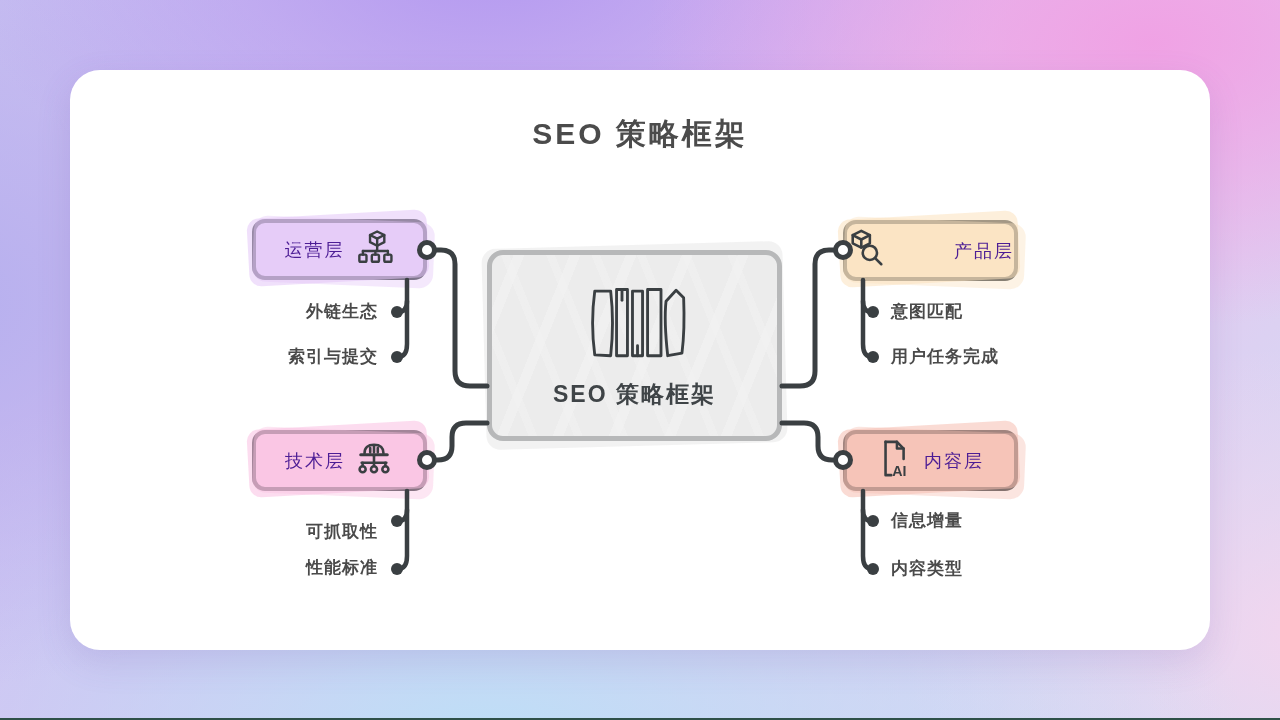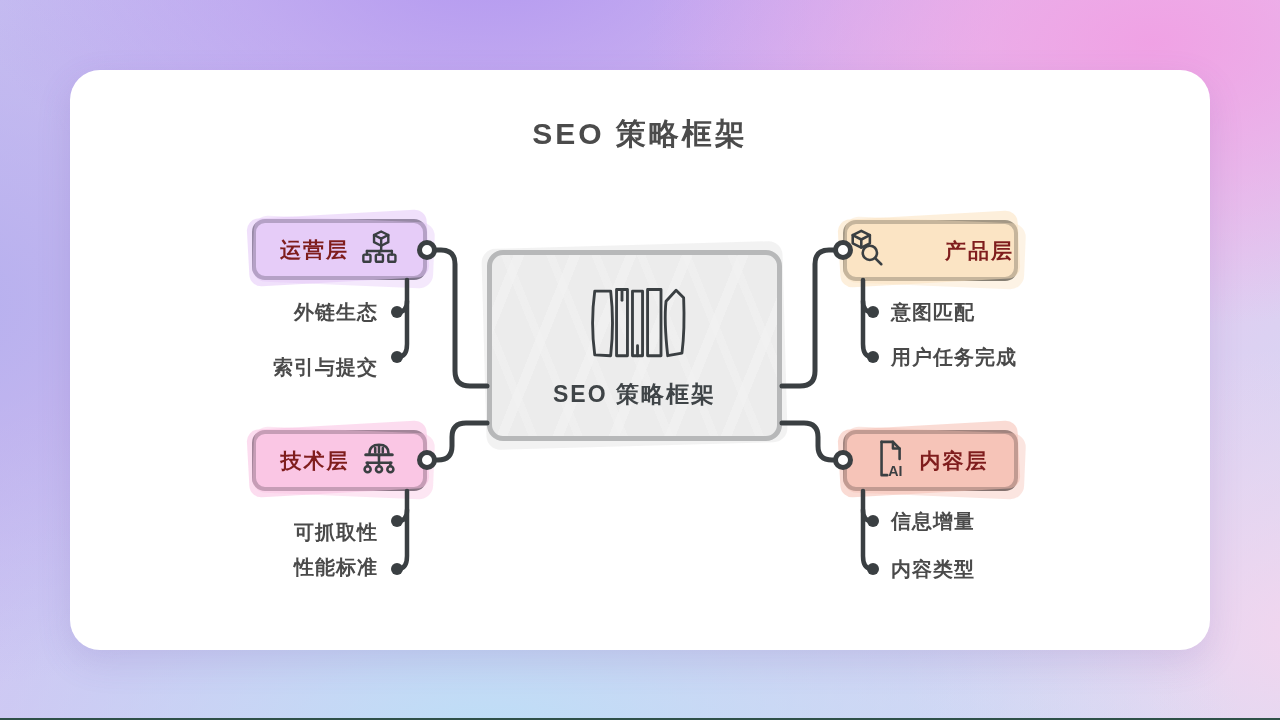--- a/index.html
+++ b/index.html
@@ -33,42 +33,42 @@
     gap:9px;background:var(--fill);
   }
   .branch::before{
     content:"";position:absolute;inset:-9px -5px -6px -8px;background:var(--hl);
     opacity:.55;border-radius:12px;transform:rotate(-3.2deg);z-index:-1;
   }
   .branch::after{
     content:"";position:absolute;inset:-4px -11px -9px -3px;background:var(--hl);
     opacity:.4;border-radius:14px;transform:rotate(2.4deg);z-index:-1;
   }
-  .branch .label{font-size:21px;font-weight:700;color:#7f1d1d;letter-spacing:2px;white-space:nowrap;}
+  .branch .label{font-size:18px;font-weight:400;color:#4c1d95;letter-spacing:2px;white-space:nowrap;}
   .n-op{left:252px;top:219px;--fill:#eedbfa;--hl:#e3c6f7;}
   .n-tech{left:252px;top:430px;--fill:#fcd7eb;--hl:#f9c0e1;}
   .n-prod{left:843px;top:220px;justify-content:space-between;--fill:#fdeed8;--hl:#fbe2bd;}
   .n-cont{left:843px;top:430px;--fill:#f9d4cd;--hl:#f6bdb1;}
   .center{
     left:487px;top:250px;width:295px;height:191px;
     border:5px solid #3a3f42;border-radius:16px;
     background-color:#e9e9e9;
     background-image:
       repeating-linear-gradient(112deg, rgba(255,255,255,0) 0 20px, rgba(255,255,255,.75) 20px 30px, rgba(255,255,255,0) 30px 52px),
       repeating-linear-gradient(68deg, rgba(255,255,255,0) 0 34px, rgba(255,255,255,.45) 34px 42px);
     flex-direction:column;gap:10px;
   }
   .center::before{
     content:"";position:absolute;inset:-10px -8px;background:#ececec;
     opacity:.7;border-radius:14px;transform:rotate(-1.6deg);z-index:-1;
   }
   .center .label{font-size:23px;font-weight:700;color:#3f4447;letter-spacing:2px;}
   .child{
     position:absolute;z-index:2;height:20px;line-height:20px;
-    font-size:20px;font-weight:700;color:#4a4a4a;letter-spacing:1px;white-space:nowrap;
+    font-size:17px;font-weight:700;color:#4a4a4a;letter-spacing:1px;white-space:nowrap;
   }
   .child.l{right:902px;text-align:right;}
   .child.r{left:891px;text-align:right;}
   .edge-line{position:absolute;left:0;right:0;bottom:0;height:2px;background:#2e5048;z-index:5;}
   svg .ink{stroke:#3a3f42;fill:none;stroke-linecap:round;stroke-linejoin:round;}
 </style>
 </head>
 <body>
 
 <div class="bg">
@@ -187,21 +187,21 @@
             <path d="M9,3 V38 H15"></path>
             <path d="M21,3 V10 H28"></path>
         </g>
         <text x="16" y="38.5" font-size="15" font-weight="700" fill="#3a3f42" font-family="Liberation Sans, DejaVu Sans, sans-serif">AI</text>
       </svg>
     </span>
     <span class="label">内容层</span>
   </div>
 
   <div class="child l" style="top:302px;">外链生态</div>
-  <div class="child l" style="top:357px;text-align:center;">索引与提交</div>
+  <div class="child l" style="top:347px;text-align:center;">索引与提交</div>
   <div class="child l" style="top:522px;">可抓取性</div>
   <div class="child l" style="top:559px;font-family:Liberation Mono, monospace;">性能标准</div>
   <div class="child r" style="top:302px;">意图匹配</div>
   <div class="child r" style="top:347px;">用户任务完成</div>
   <div class="child r" style="top:511px;">信息增量</div>
   <div class="child r" style="top:559px;">内容类型</div>
 
   <div class="edge-line"></div>
 </div>
 

